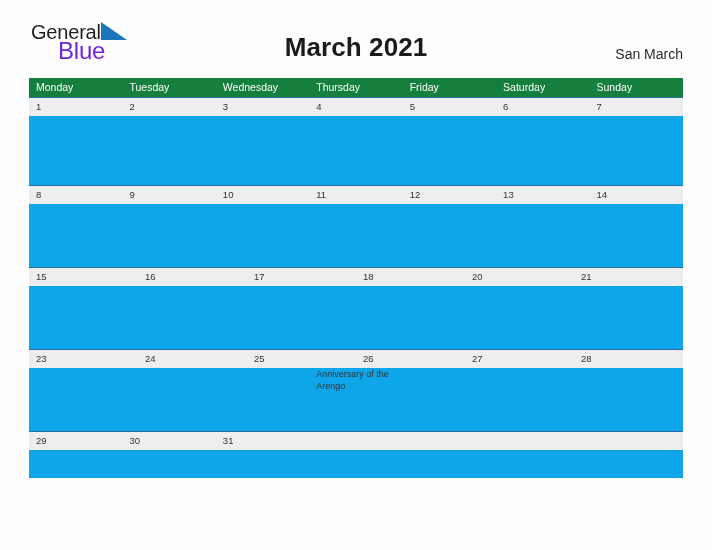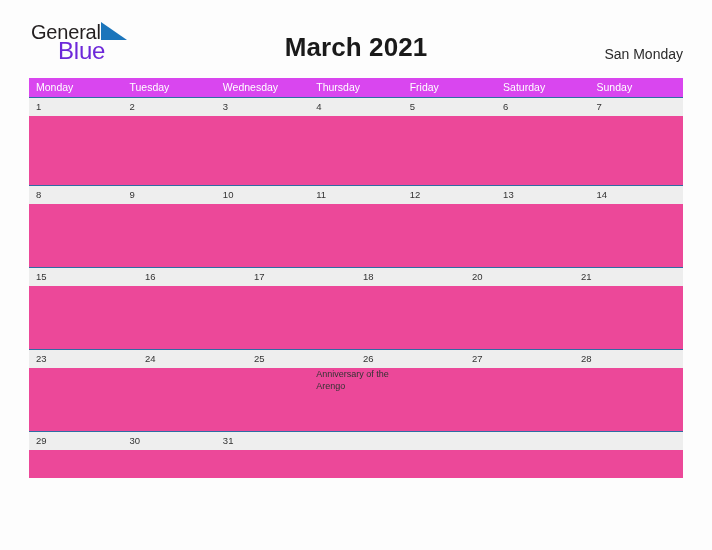--- a/index.html
+++ b/index.html
@@ -94,21 +94,21 @@
     position: absolute;
     left: 29px;
     top: 78px;
     width: 654px;
   }
 
   .weekdays {
     display: flex;
     width: 100%;
     height: 19px;
-    background: #d946ef;
+    background: #15803d;
   }
   .weekday {
     flex: 1 1 0;
     color: #ffffff;
     font-size: 10.5px;
     line-height: 19px;
     padding-left: 7px;
     white-space: nowrap;
     overflow: hidden;
   }
@@ -118,21 +118,21 @@
     border-top: 1px solid #2e6da4;
   }
   .week-daterow {
     display: flex;
     width: 100%;
     background: #eeeeee;
   }
   .week-body {
     display: flex;
     width: 100%;
-    background: #ec4899;
+    background: #0ea5e9;
   }
 
   .daynum {
     flex: 1 1 0;
     font-size: 9.5px;
     color: #333333;
     line-height: 14px;
     padding: 2px 0 2px 7px;
     height: 18px;
     white-space: nowrap;
@@ -169,21 +169,21 @@
       <div class="logo-row1">
         <span class="logo-general">General</span><span class="logo-flag"><svg width="28" height="20" viewBox="0 0 28 20" xmlns="http://www.w3.org/2000/svg">
               <polygon points="0,0 26,18 0,18" fill="#1b75bb"></polygon>
             </svg></span>
       </div>
       <div class="logo-blue">Blue</div>
     </div>
 
     <div class="cal-title">March 2021</div>
 
-    <div class="country">San Monday</div>
+    <div class="country">San March</div>
   </div>
 
   <div class="calendar">
 
     <div class="weekdays">
       <div class="weekday">Monday</div>
       <div class="weekday">Tuesday</div>
       <div class="weekday">Wednesday</div>
       <div class="weekday">Thursday</div>
       <div class="weekday">Friday</div>

